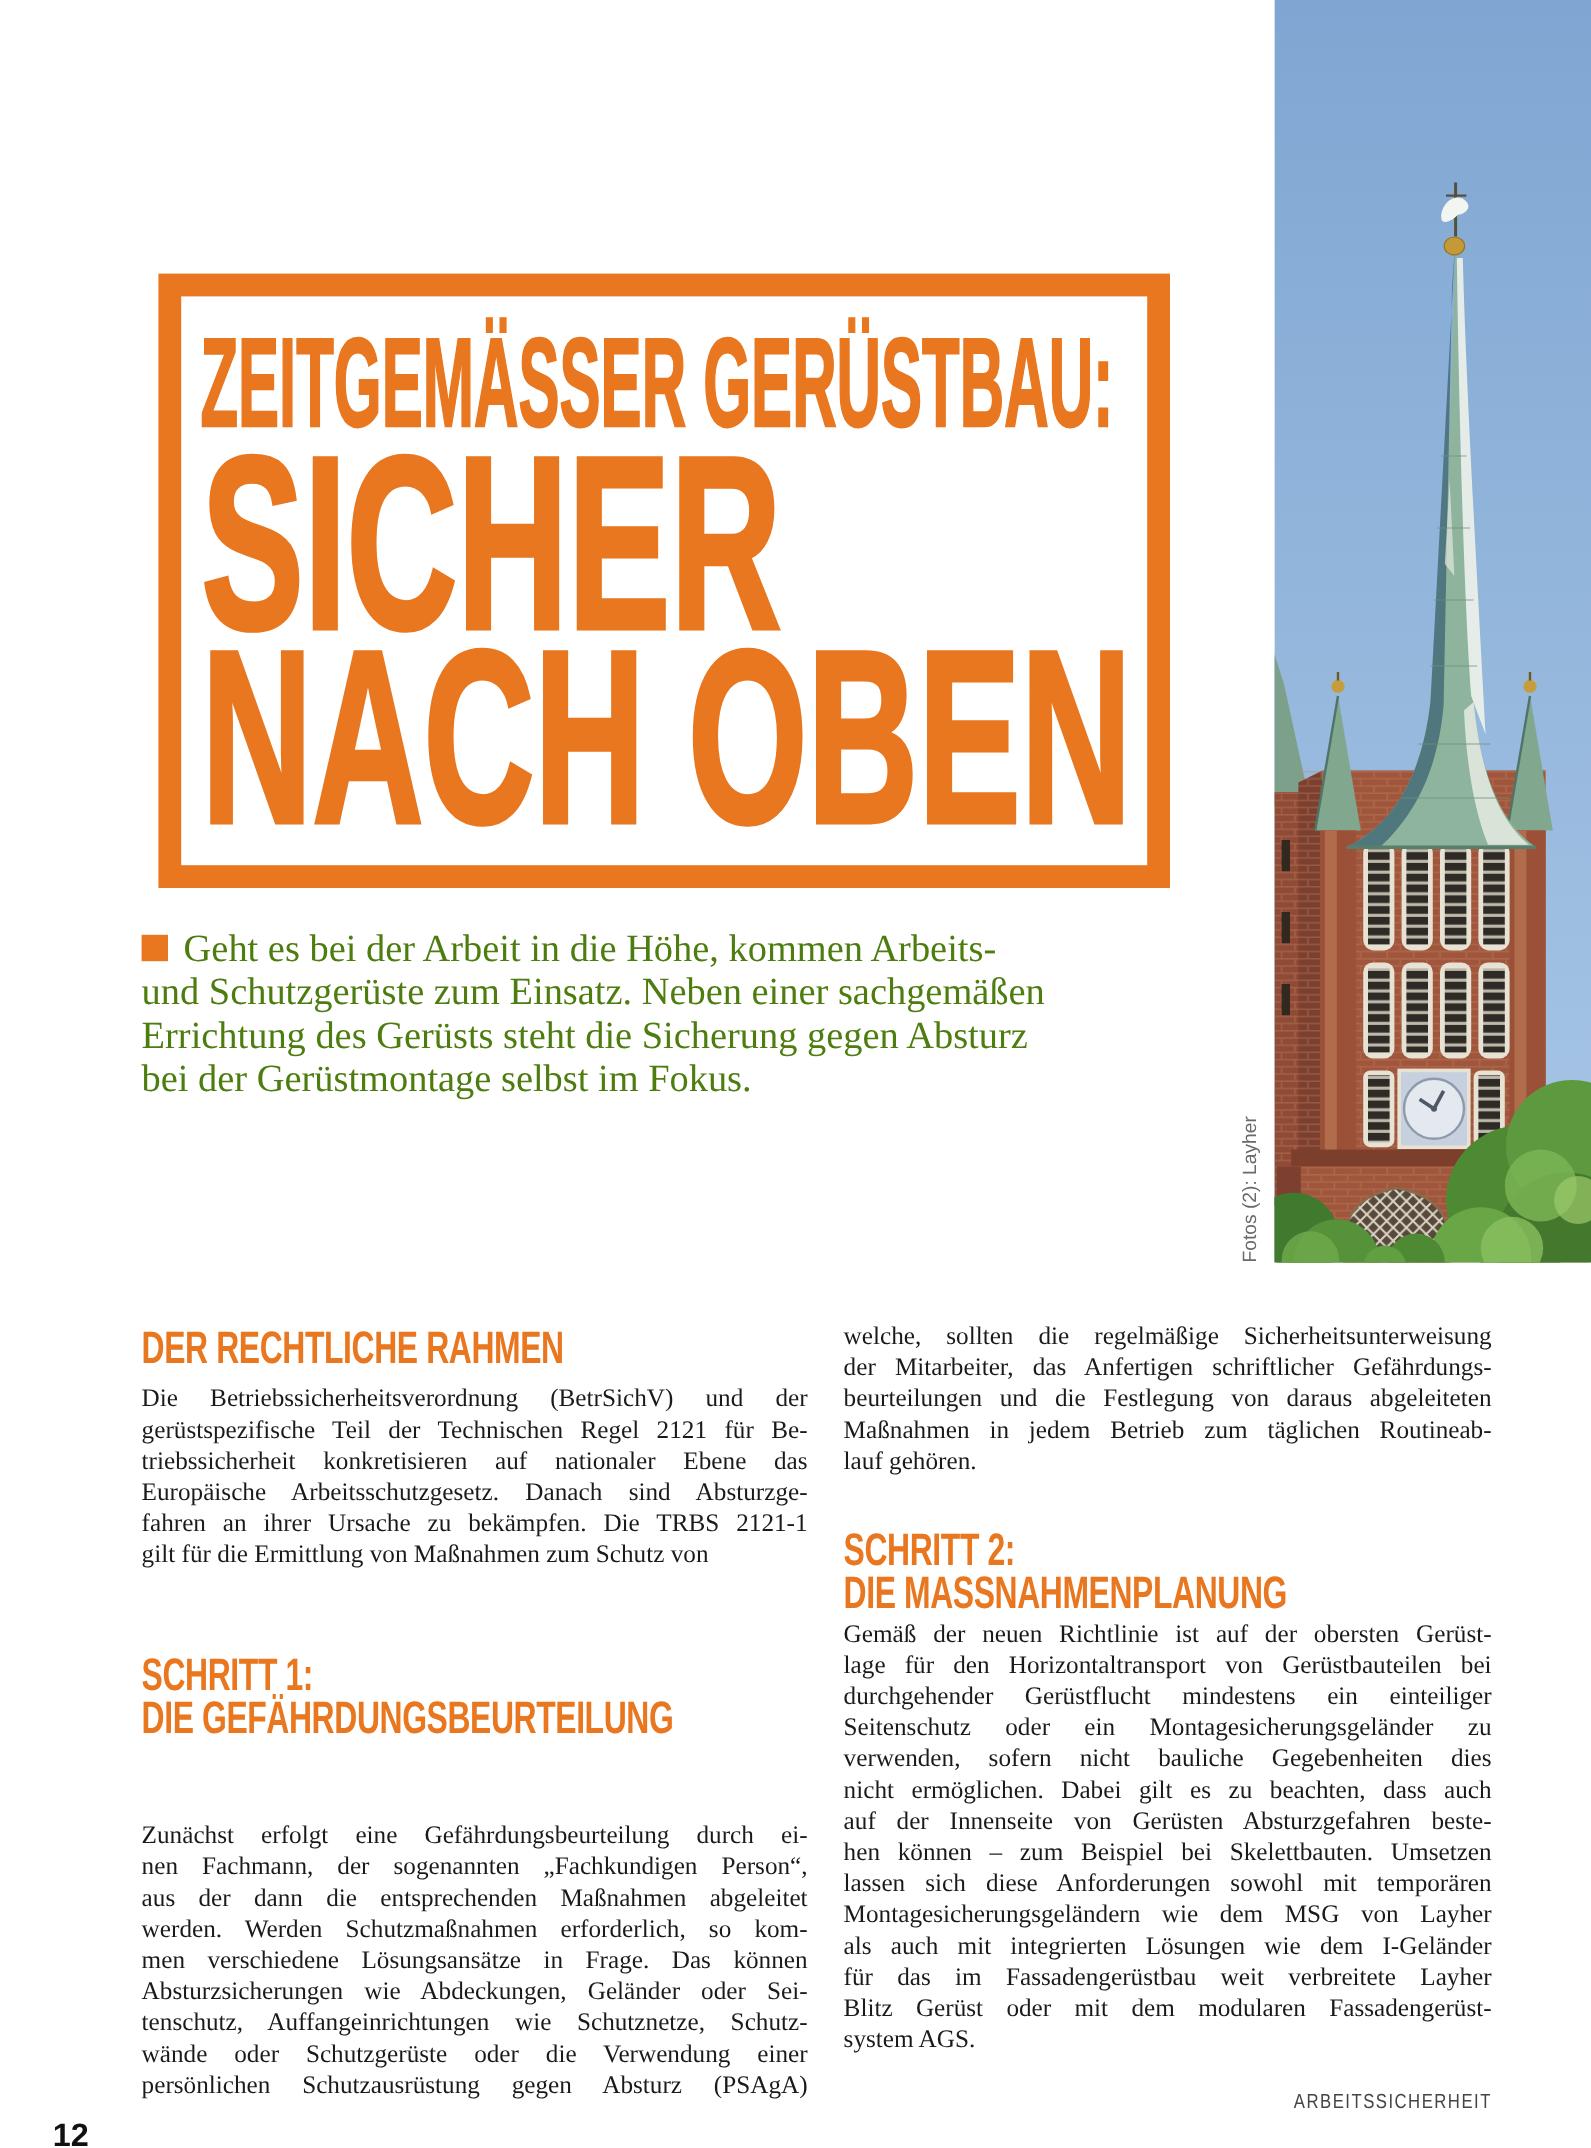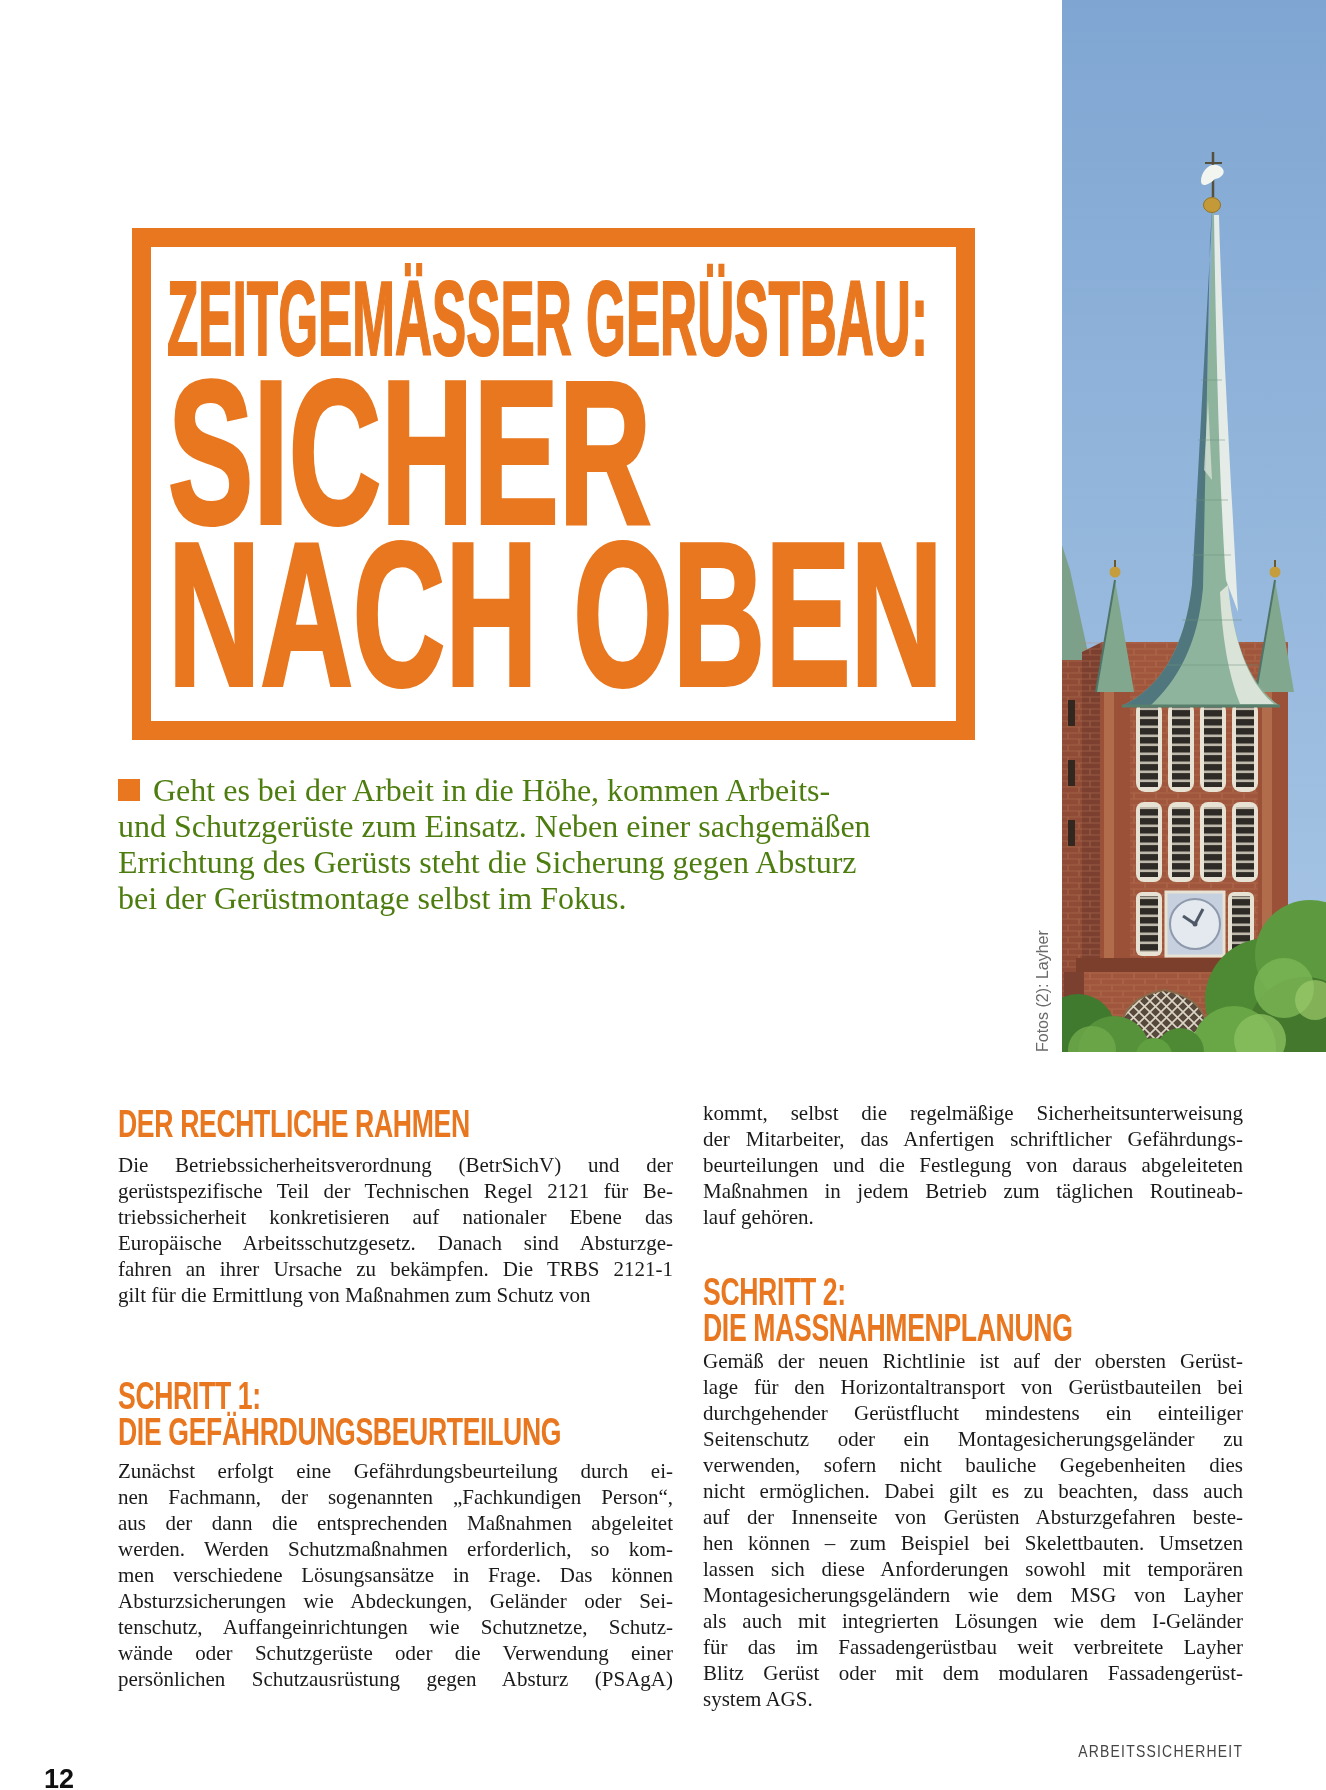--- a/index.html
+++ b/index.html
@@ -210,34 +210,34 @@
   <div class="para" style="left:118px; top:1152px; width:555px;">
       <div class="line">Die Betriebssicherheitsverordnung (BetrSichV) und der</div>
       <div class="line">gerüstspezifische Teil der Technischen Regel 2121 für Be-</div>
       <div class="line">triebssicherheit konkretisieren auf nationaler Ebene das</div>
       <div class="line">Europäische Arbeitsschutzgesetz. Danach sind Absturzge-</div>
       <div class="line">fahren an ihrer Ursache zu bekämpfen. Die TRBS 2121-1</div>
       <div class="line">gilt für die Ermittlung von Maßnahmen zum Schutz von</div>
     </div>
   <div class="col-heading" style="left:118px; top:1378px;">SCHRITT 1:
 DIE GEFÄHRDUNGSBEURTEILUNG</div>
-  <div class="para cont" style="left:118px; top:1458px; width:555px;">
+  <div class="para cont" style="left:118px; top:1516px; width:555px;">
       <div class="line">Zunächst erfolgt eine Gefährdungsbeurteilung durch ei-</div>
       <div class="line">nen Fachmann, der sogenannten „Fachkundigen Person“,</div>
       <div class="line">aus der dann die entsprechenden Maßnahmen abgeleitet</div>
       <div class="line">werden. Werden Schutzmaßnahmen erforderlich, so kom-</div>
       <div class="line">men verschiedene Lösungsansätze in Frage. Das können</div>
       <div class="line">Absturzsicherungen wie Abdeckungen, Geländer oder Sei-</div>
       <div class="line">tenschutz, Auffangeinrichtungen wie Schutznetze, Schutz-</div>
       <div class="line">wände oder Schutzgerüste oder die Verwendung einer</div>
       <div class="line">persönlichen Schutzausrüstung gegen Absturz (PSAgA)</div>
     </div>
 
   <div class="para" style="left:703px; top:1100px; width:540px;">
-      <div class="line">kommt, selbst die regelmäßige Sicherheitsunterweisung</div>
+      <div class="line">welche, sollten die regelmäßige Sicherheitsunterweisung</div>
       <div class="line">der Mitarbeiter, das Anfertigen schriftlicher Gefährdungs-</div>
       <div class="line">beurteilungen und die Festlegung von daraus abgeleiteten</div>
       <div class="line">Maßnahmen in jedem Betrieb zum täglichen Routineab-</div>
       <div class="line">lauf gehören.</div>
     </div>
   <div class="col-heading" style="left:703px; top:1274px;">SCHRITT 2:
 DIE MASSNAHMENPLANUNG</div>
   <div class="para" style="left:703px; top:1348px; width:540px;">
       <div class="line">Gemäß der neuen Richtlinie ist auf der obersten Gerüst-</div>
       <div class="line">lage für den Horizontaltransport von Gerüstbauteilen bei</div>

